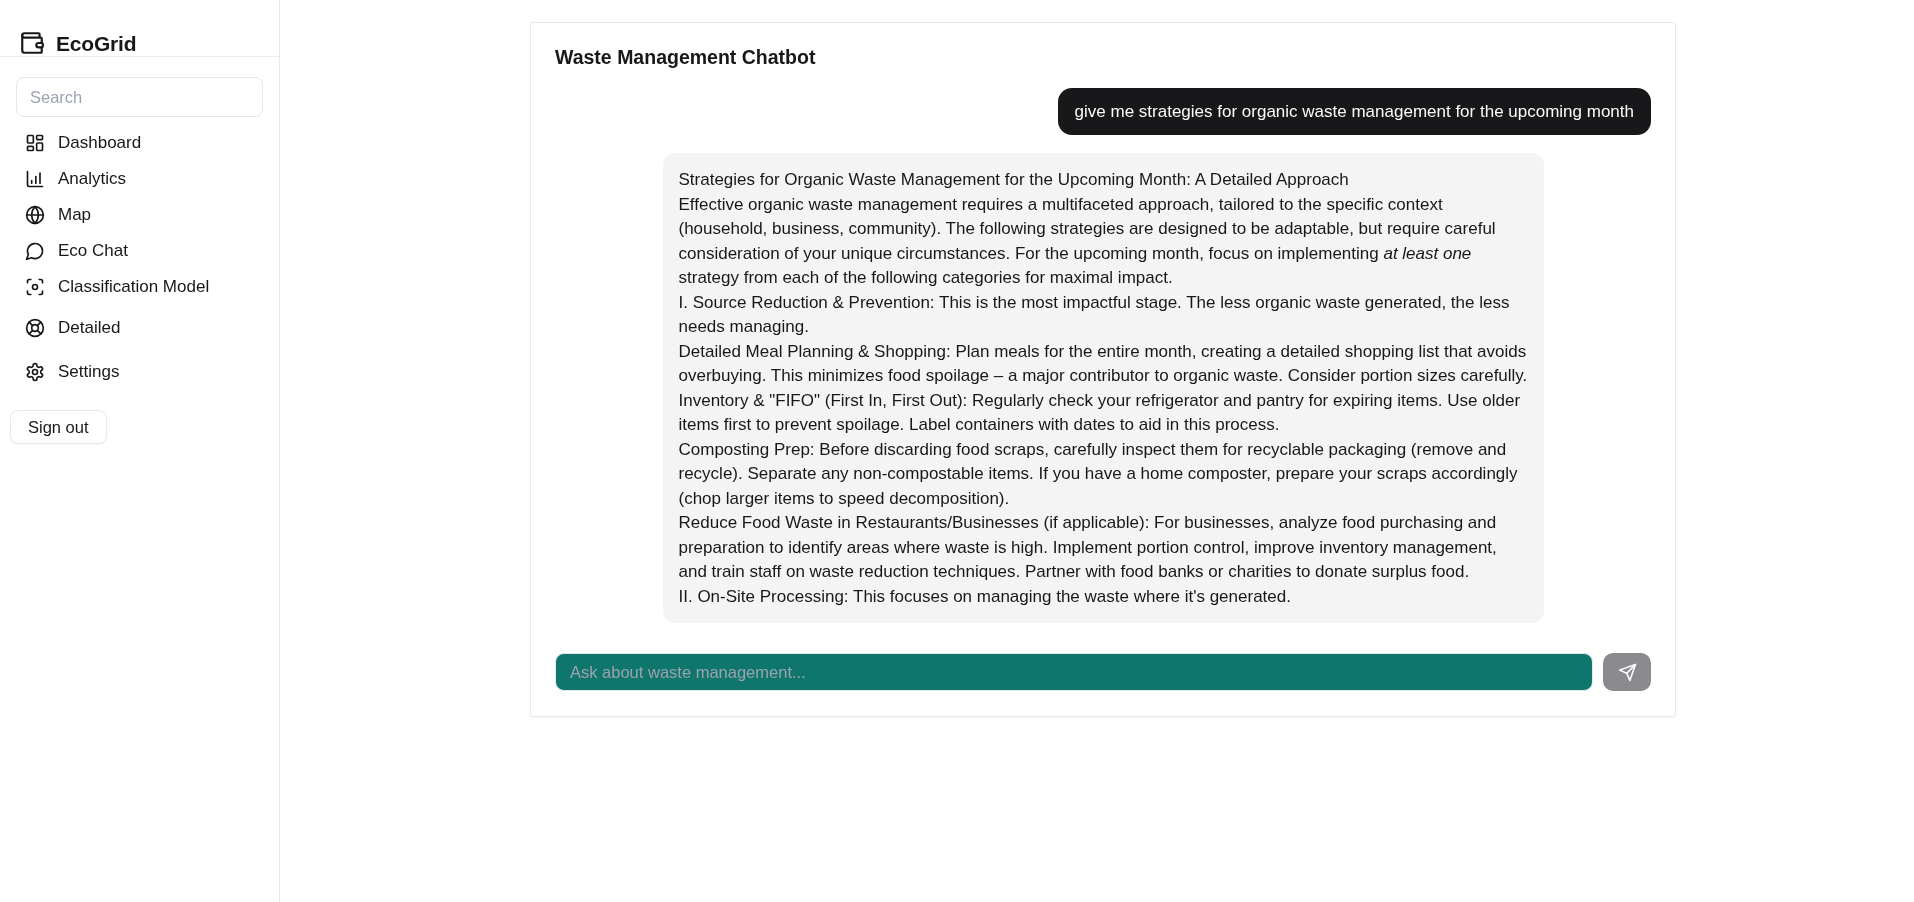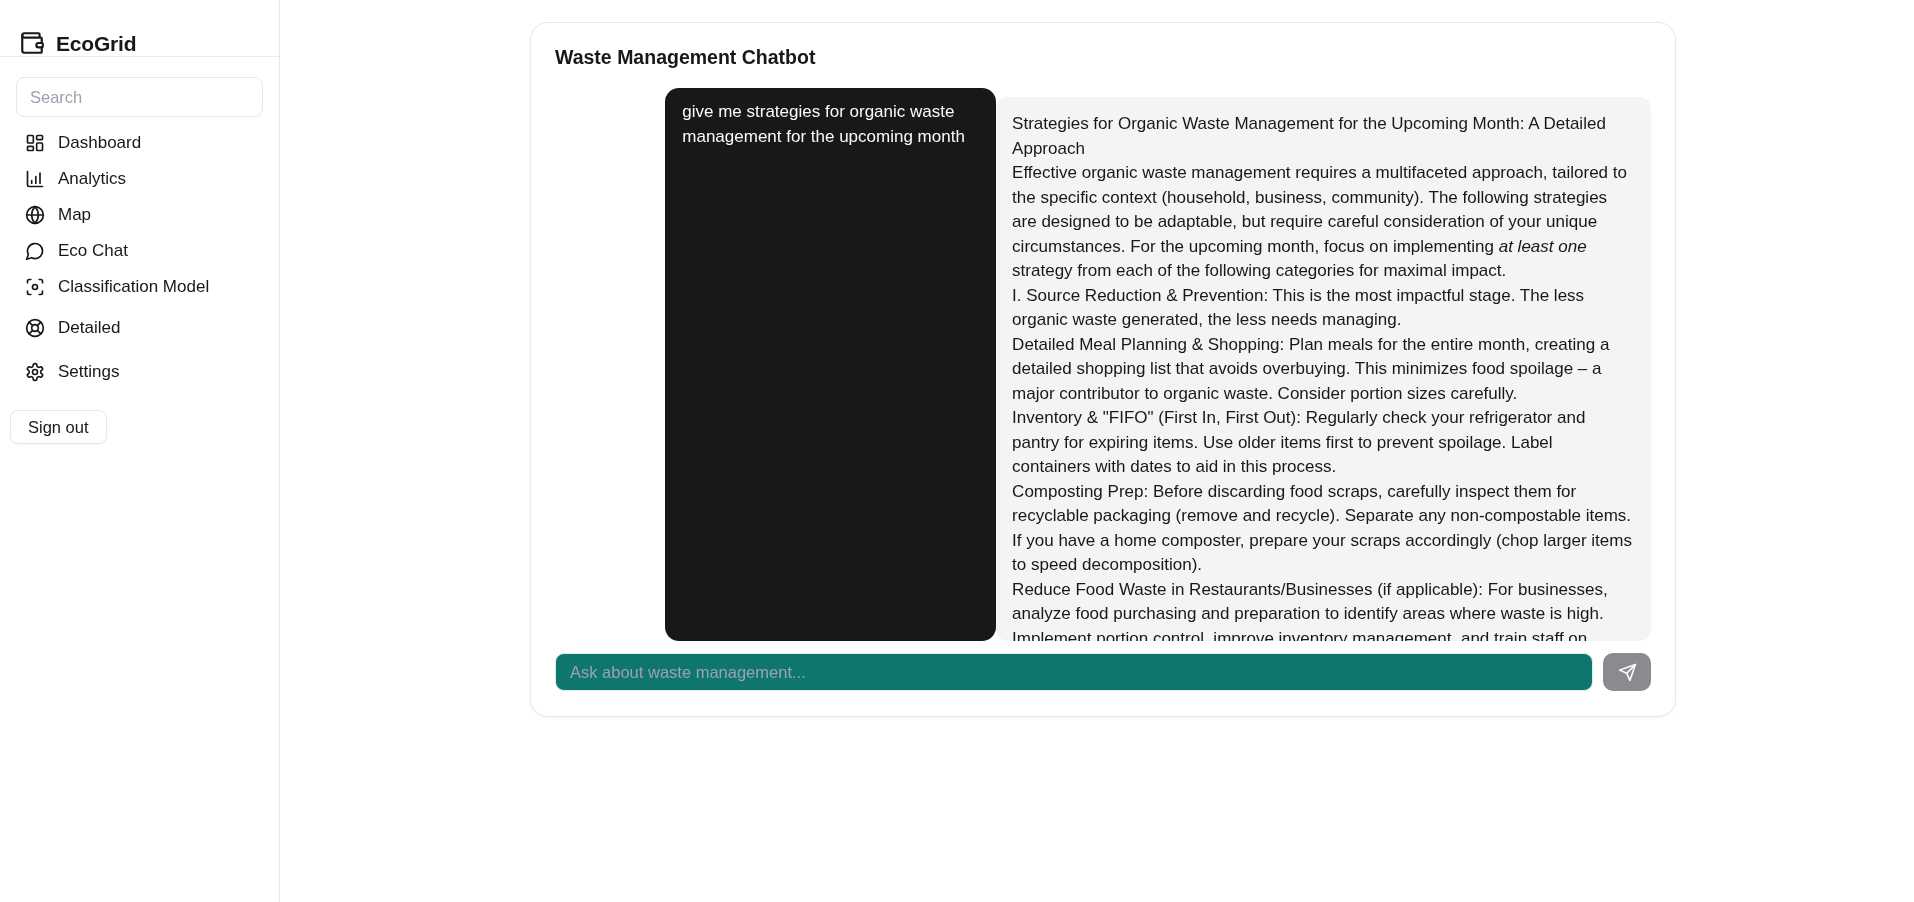--- a/index.html
+++ b/index.html
@@ -22,26 +22,26 @@
   .nav-item{display:flex;align-items:flex-start;gap:13px;height:36px;padding:0 13px;font-size:17px;border-radius:8px;cursor:pointer}
   .nav-secondary{margin-top:5px}
   .nav-secondary .nav-item{height:44px}
   .nav-icon{width:20px;height:20px;flex:none}
   .signout{margin:4px 0 0 10px;height:34px;padding:0 17px;border:1px solid var(--border,#e5e7eb);background:#fff;border-radius:8px;font-size:16.5px;font-weight:500;font-family:inherit;color:#18181b;cursor:pointer;box-shadow:0 1px 2px rgba(0,0,0,.04)}
 
   
   .main{flex:1;position:relative}
   .card{
     position:absolute;left:250px;top:22px;width:1146px;height:695px;box-sizing:border-box;
-    border:1px solid #e8e8ea;border-radius:18px;background:#fff;
+    border:1px solid #e8e8ea;border-radius:3px;background:#fff;
     box-shadow:0 1px 3px rgba(0,0,0,.05);
     padding:22px 24px 25px;display:flex;flex-direction:column;
   }
   .card-title{margin:0;font-size:19.5px;font-weight:600;line-height:24px}
-  .messages{flex:1 1 auto;margin-top:10px;overflow:hidden;display:flex;flex-direction:row}
+  .messages{flex:1 1 auto;margin-top:10px;overflow:hidden;display:flex;flex-direction:column}
   .row{display:flex}
   .row.user{justify-content:flex-end;margin-top:9px}
   .row.bot{justify-content:center;margin-top:18px}
   .bubble{box-sizing:border-box}
   .user-bubble{background:var(--user_bubble,#18181b);color:#fafafa;font-size:17px;line-height:25px;padding:11px 17px;border-radius:14px;max-width:75%}
   .bot-bubble{background:var(--bot_bubble,#f4f4f5);color:#18181b;font-size:17px;line-height:24.5px;padding:15px 16px 14px;border-radius:12px;max-width:881px}
   .bot-bubble b{font-weight:400}
   .bot-bubble i{}
   .input-row{display:flex;align-items:center;gap:10px;margin-top:12px}
   .chat-input{flex:1;height:38px;border:1px solid var(--border,#e5e7eb);border-radius:9px;padding:0 14px;font-size:16.5px;font-family:inherit;box-sizing:border-box;outline:none;color:#18181b;background:#0f766e}

